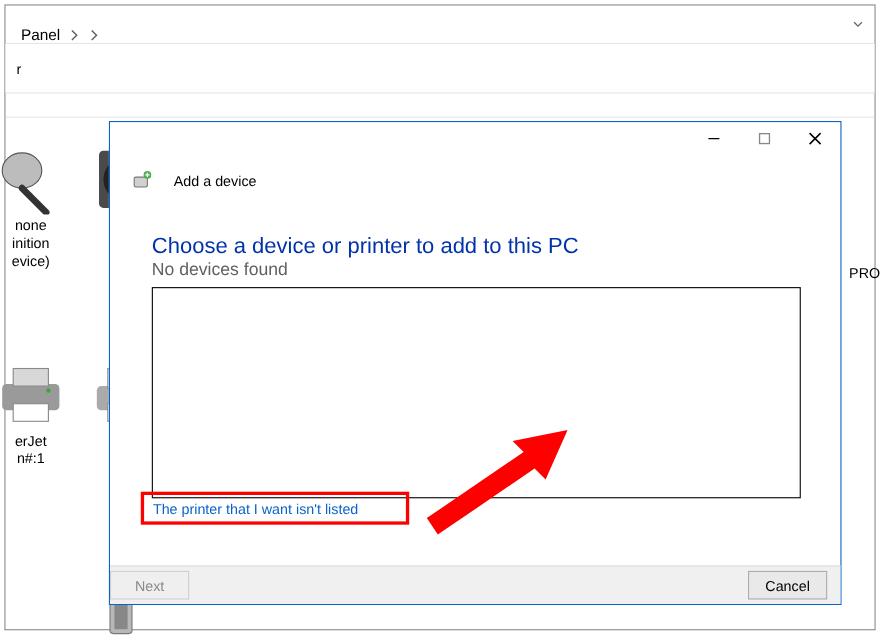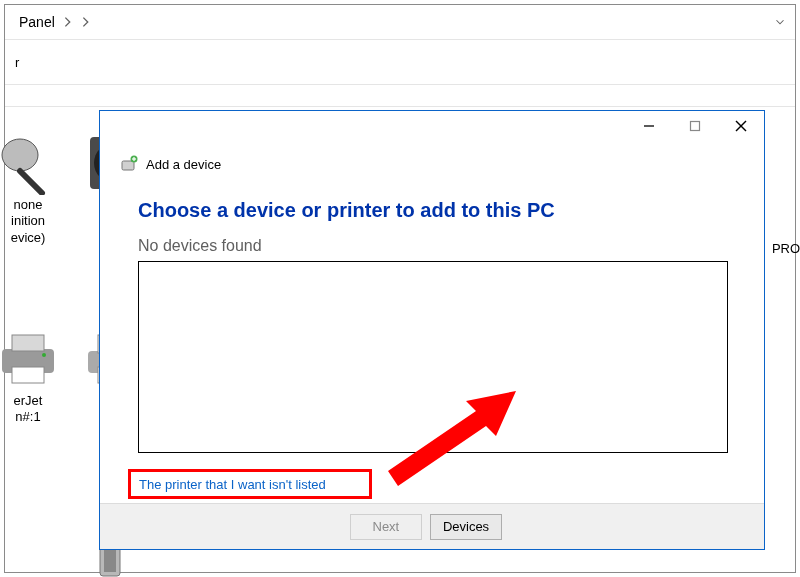--- a/index.html
+++ b/index.html
@@ -18,21 +18,21 @@
     width: 792px; height: 569px;
     border: 1px solid #8a8a8a;
     background: #fff;
   }
   
   .breadcrumb {
     position: absolute;
     left: 0; top: 0; right: 0;
     height: 34px;
     display: flex;
-    align-items: center;
+    align-items: flex-end;
     padding-left: 10px;
     color: #000;
     font-size: 14px;
   }
   .breadcrumb .seg { padding: 0 4px; }
   .breadcrumb .chev {
     width: 14px; height: 14px;
     margin: 0 2px;
   }
   .breadcrumb .chev svg { width: 14px; height: 14px; display:block; }
@@ -111,74 +111,74 @@
     display:flex; align-items:center; justify-content:center;
   }
   .tb-min   { right:92px; }
   .tb-max   { right:46px; }
   .tb-close { right:0; }
   .tb-btn svg { width:12px; height:12px; display:block; }
 
   .dlg-title-row {
     position:absolute;
     left:20px; top:44px;
-    display:flex; align-items:center; gap:8px;
+    display:flex; align-items:center; gap:20px;
     font-size:13px;
   }
   .dlg-title-icon { width:18px; height:18px; }
   .dlg-title-icon svg { width:100%; height:100%; display:block; }
 
   .dlg-heading {
     position:absolute;
-    left:38px; top:88px;
+    left:38px; top:102px;
     font-size:20px;
     color:#0033aa;
-    font-weight:700;
+    font-weight:400;
   }
   .dlg-sub {
     position:absolute;
     left:38px; top:126px;
     font-size:16px;
     color:#606060;
   }
   .dlg-list {
     position:absolute;
     left:38px; top:150px;
     width:590px; height:192px;
     border:1px solid #000;
     background:#fff;
   }
 
   .dlg-link-area {
     position:absolute;
-    left:28px; top:358px;
+    left:28px; top:336px;
     width:244px; height:30px;
     border:3px solid #ff0000;
     display:flex; align-items:center;
     padding-left:8px;
   }
   .dlg-link-text {
     color:#0a63c8;
     font-size:13px;
   }
 
   .arrow {
     position:absolute;
     left:286px; top:280px;
     width:130px; height:100px;
     pointer-events:none;
   }
   .arrow svg { width:100%; height:100%; display:block; }
 
   .dlg-footer {
     position:absolute;
-    left:0; right:0; bottom:0; height:46px;
+    left:0; right:0; bottom:0; height:35px;
     background:#f0f0f0;
     border-top:1px solid #dcdcdc;
-    display:flex; align-items:center; justify-content:center;
+    display:flex; align-items:center; justify-content:space-between;
     padding-right:12px;
     gap:8px;
   }
   .btn {
     min-width:72px; height:26px;
     border:1px solid #adadad;
     background:#e9e9e9;
     font-size:13px;
     display:flex; align-items:center; justify-content:center;
     padding:0 12px;
@@ -339,18 +339,18 @@
     </div>
 
     <div class="arrow">
       <svg viewBox="0 0 130 100">
         <polygon points="130,0 110,45 100,35 12,95 2,80 90,20 80,10" fill="#ff0000"></polygon>
       </svg>
     </div>
 
     <div class="dlg-footer">
       <div class="btn disabled">Next</div>
-      <div class="btn">Devices</div>
+      <div class="btn">Cancel</div>
     </div>
 
   </div>
 
 </div>
 
 </body></html>

